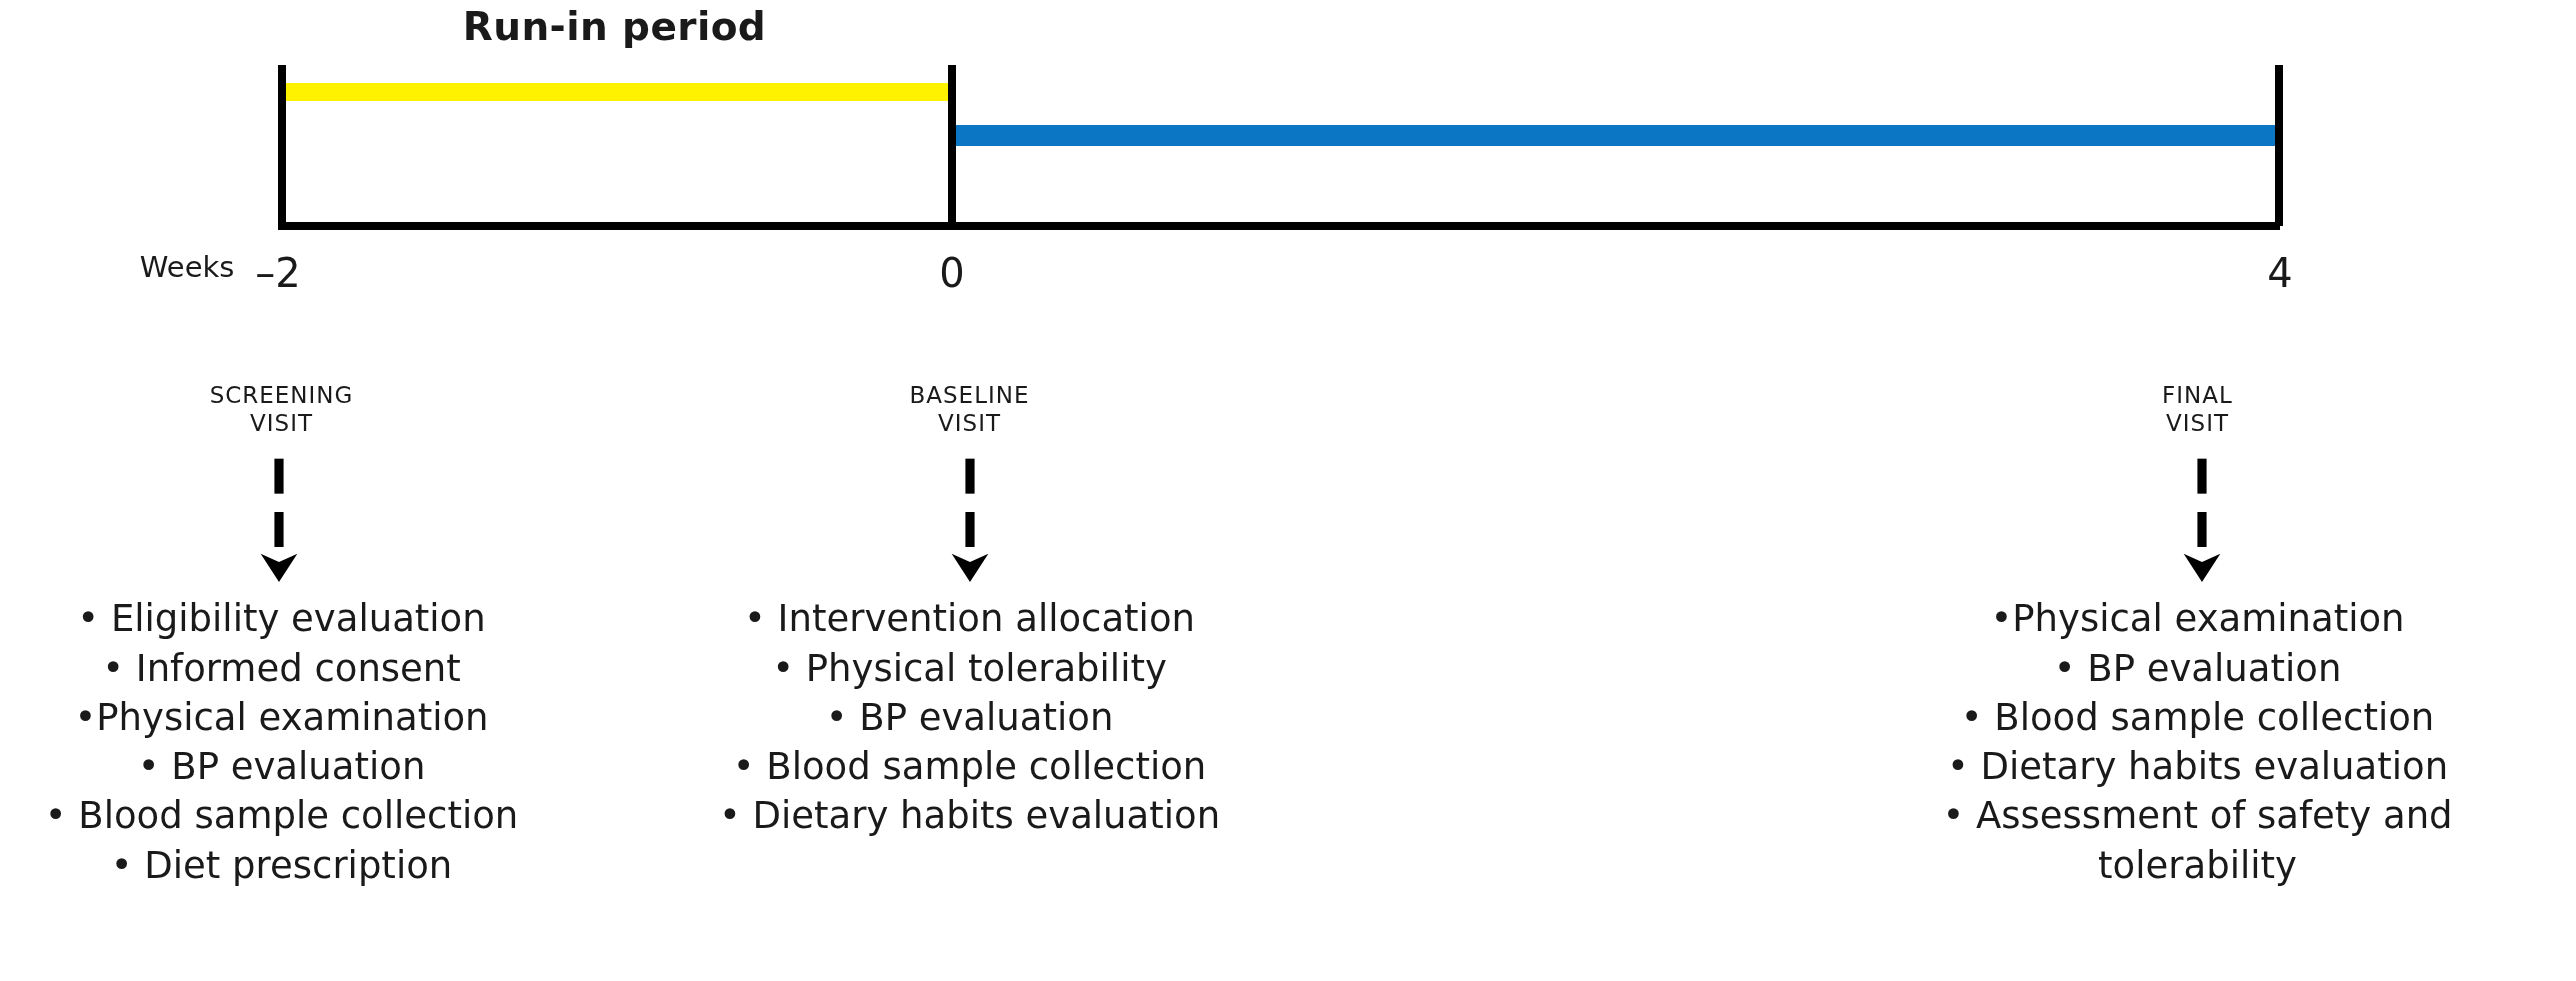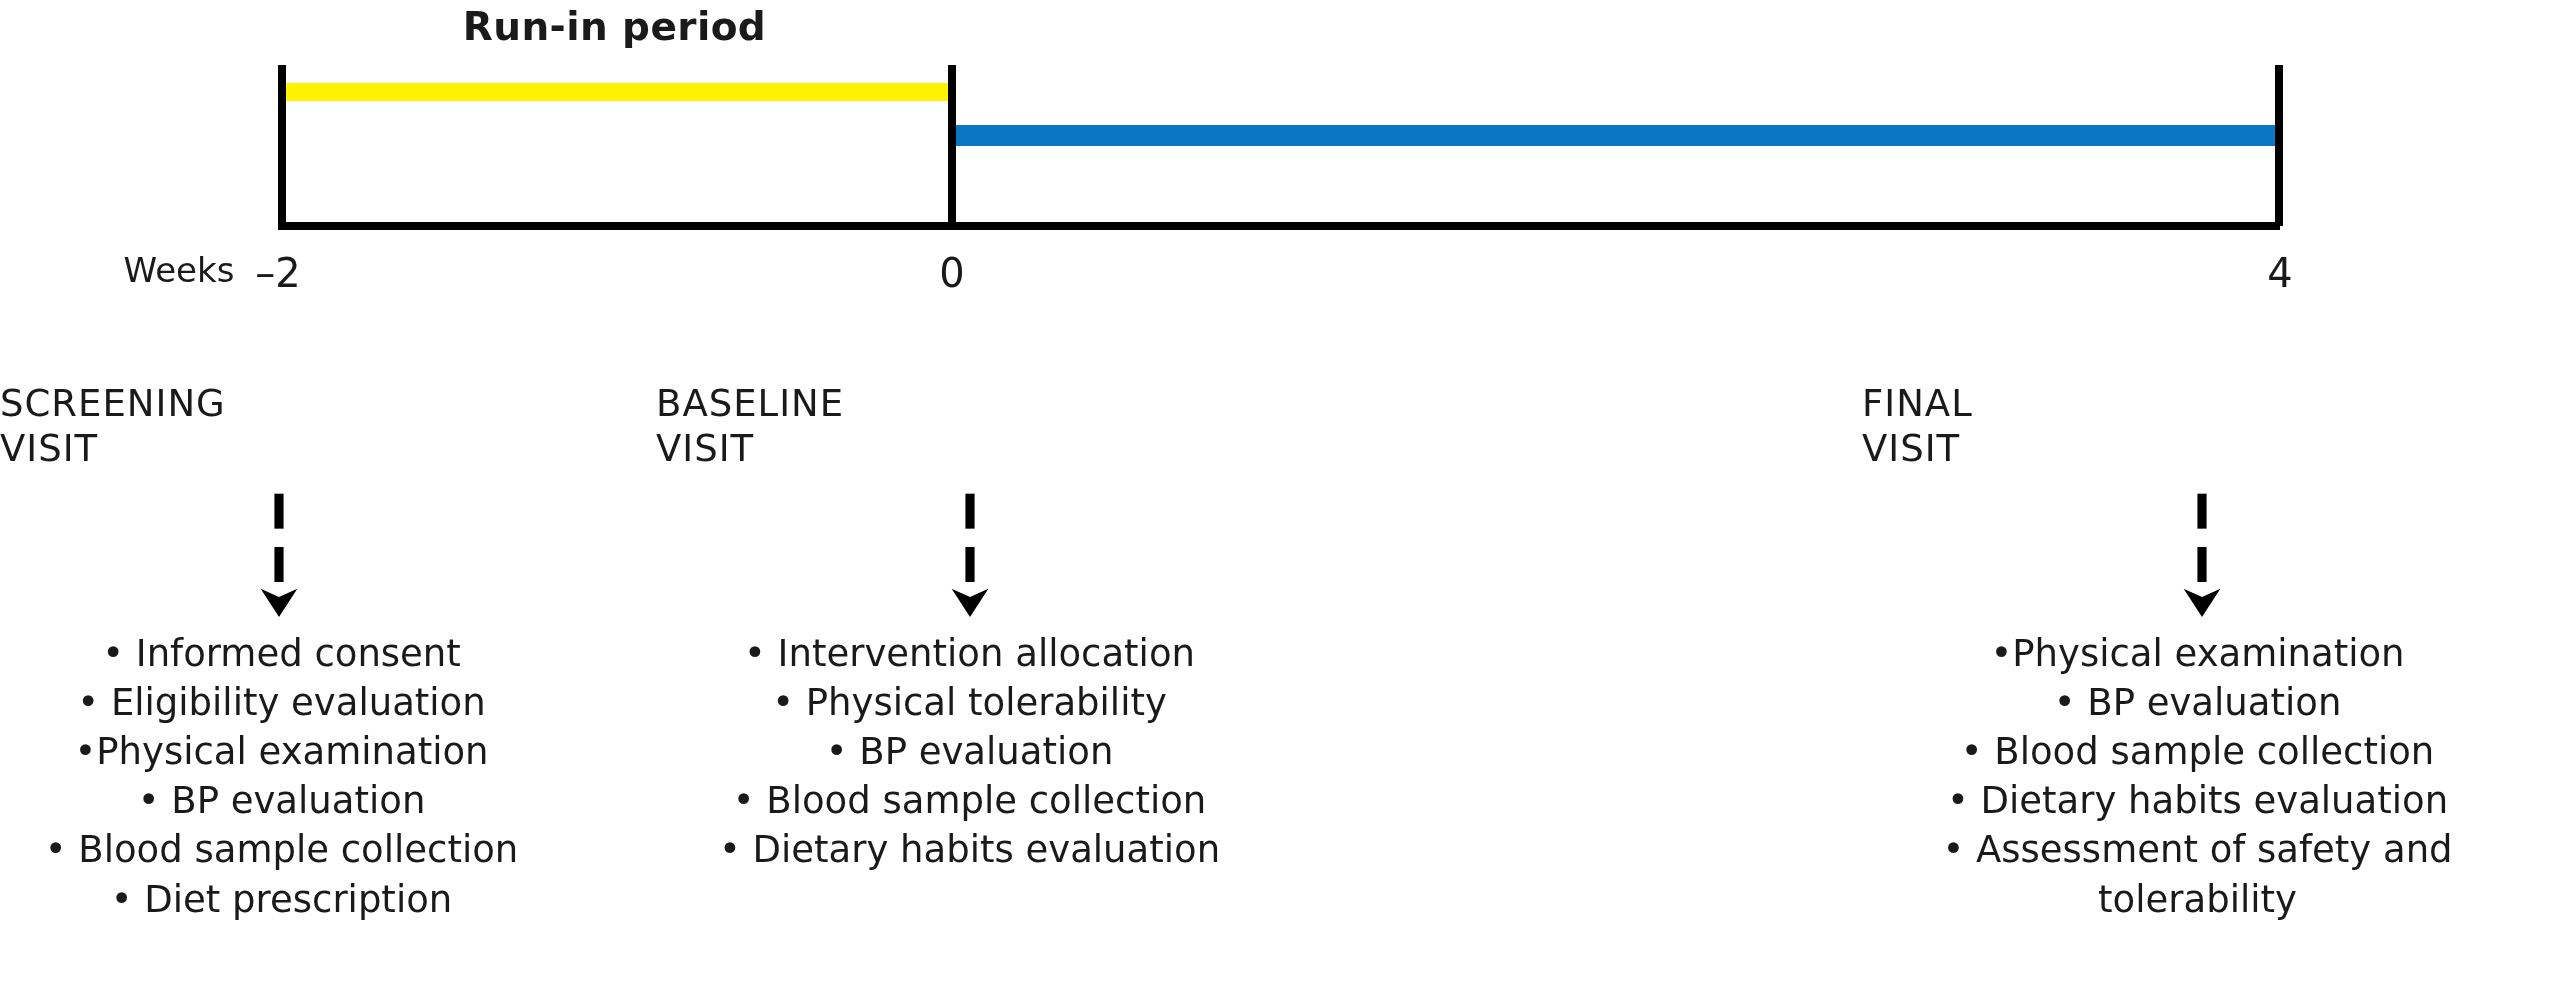--- a/index.html
+++ b/index.html
@@ -83,21 +83,21 @@
     background: #0b76c4;
   }
 
   
   #weeks-caption {
     position: absolute;
     left: 8.4px;
     top: 250px;
     width: 226px;
     text-align: right;
-    font-size: 34px;
+    font-size: 29px;
     color: #1a1a1a;
     white-space: nowrap;
   }
   .week-tick-label {
     position: absolute;
     top: 250px;
     width: 168px;
     text-align: center;
     font-size: 40px;
     color: #1a1a1a;
@@ -110,21 +110,22 @@
   
   .visit-column {
     position: absolute;
     top: 381px;
   }
   #visit-col-0 { left: 0px;    width: 563px; }
   #visit-col-1 { left: 656px;  width: 627px; }
   #visit-col-2 { left: 1862px; width: 671px; }
 
   .visit-title {
-    font-size: 37px;
+    text-align: center;
+    font-size: 23px;
     line-height: 1.22;
     letter-spacing: 1px;
     color: #1a1a1a;
     white-space: pre-line;
   }
 
   
   .visit-arrow {
     position: relative;
     height: 134px;
@@ -190,22 +191,22 @@
 
     <div class="visit-arrow">
       <svg width="50" height="134" viewBox="0 0 60 160">
         <line x1="30" y1="4" x2="30" y2="46" stroke="#000" stroke-width="11"></line>
         <line x1="30" y1="68" x2="30" y2="110" stroke="#000" stroke-width="11"></line>
         <path d="M30 152 L8 118 L30 128 L52 118 Z" fill="#000"></path>
       </svg>
     </div>
 
     <ul class="visit-list">
+      <li>• Eligibility evaluation</li>
       <li>• Informed consent</li>
-      <li>• Eligibility evaluation</li>
       <li>•Physical examination</li>
       <li>• BP evaluation</li>
       <li>• Blood sample collection</li>
       <li>• Diet prescription</li>
     </ul>
   </div>
 
   <div class="visit-column" id="visit-col-1">
 
     <div class="visit-title">BASELINE

